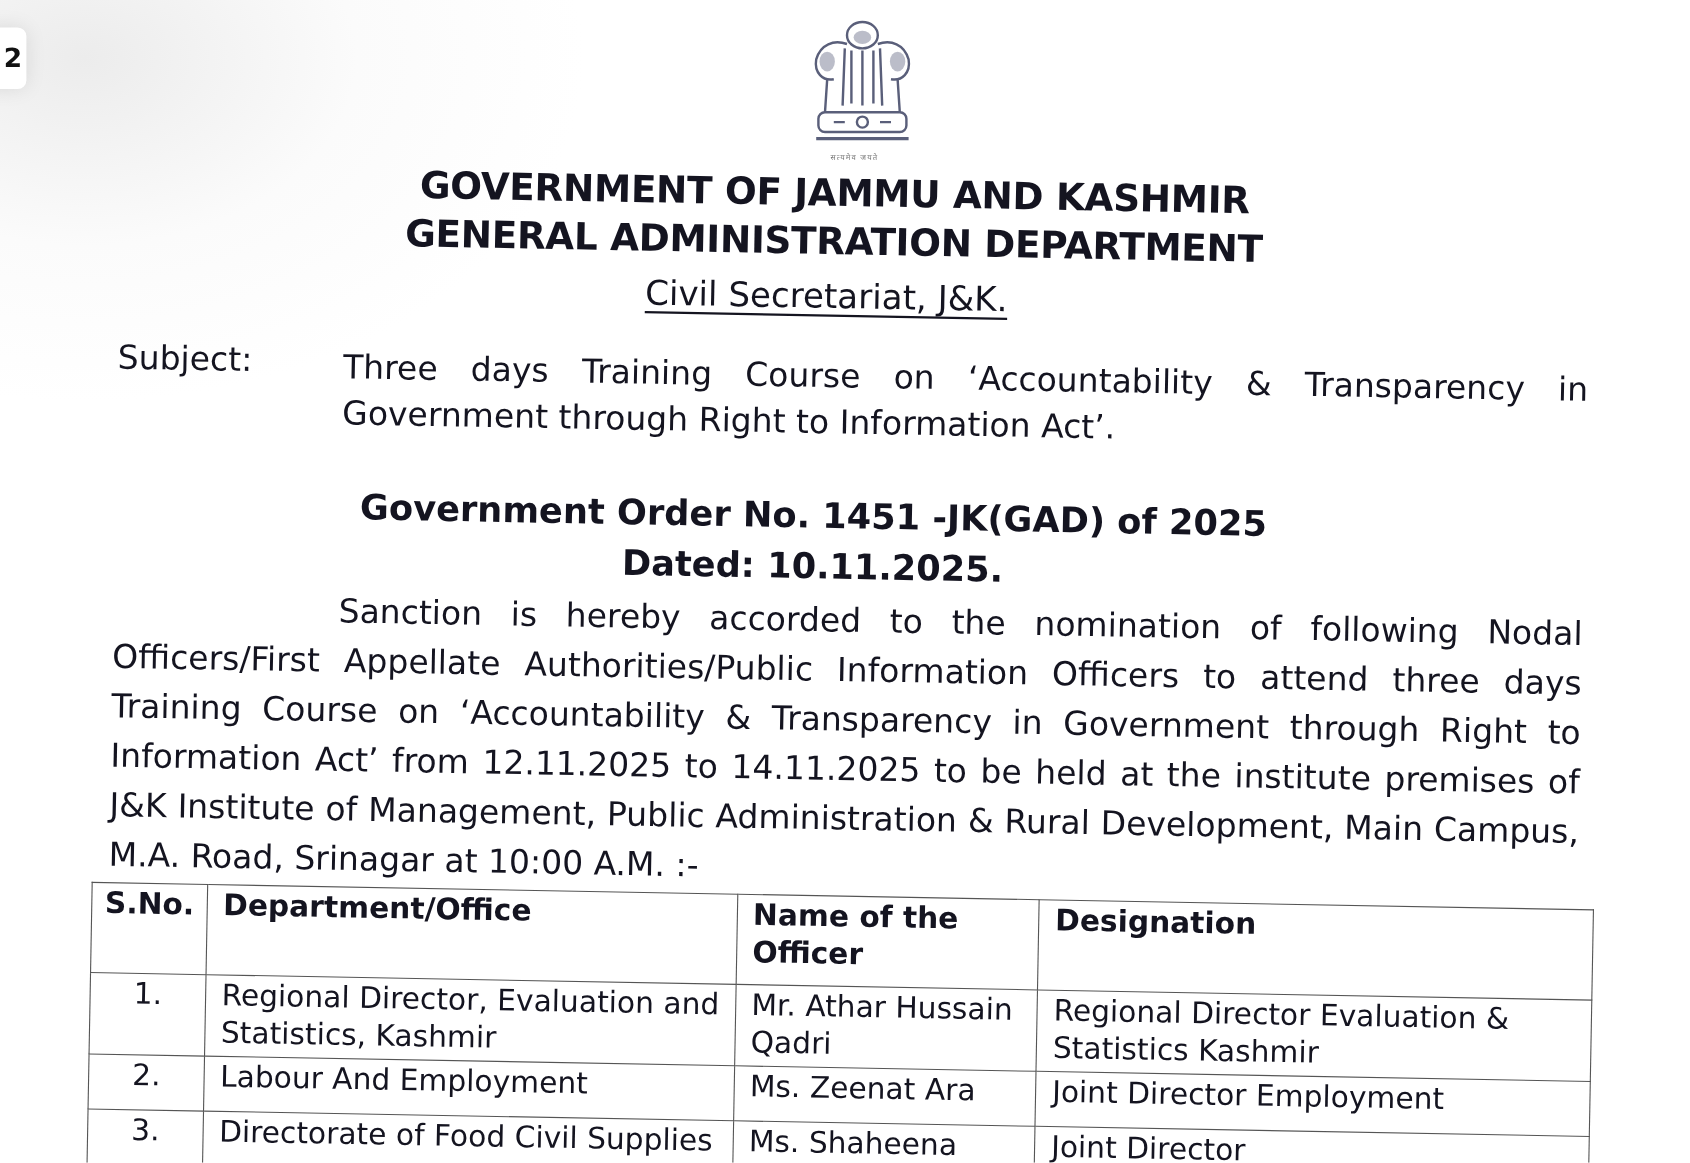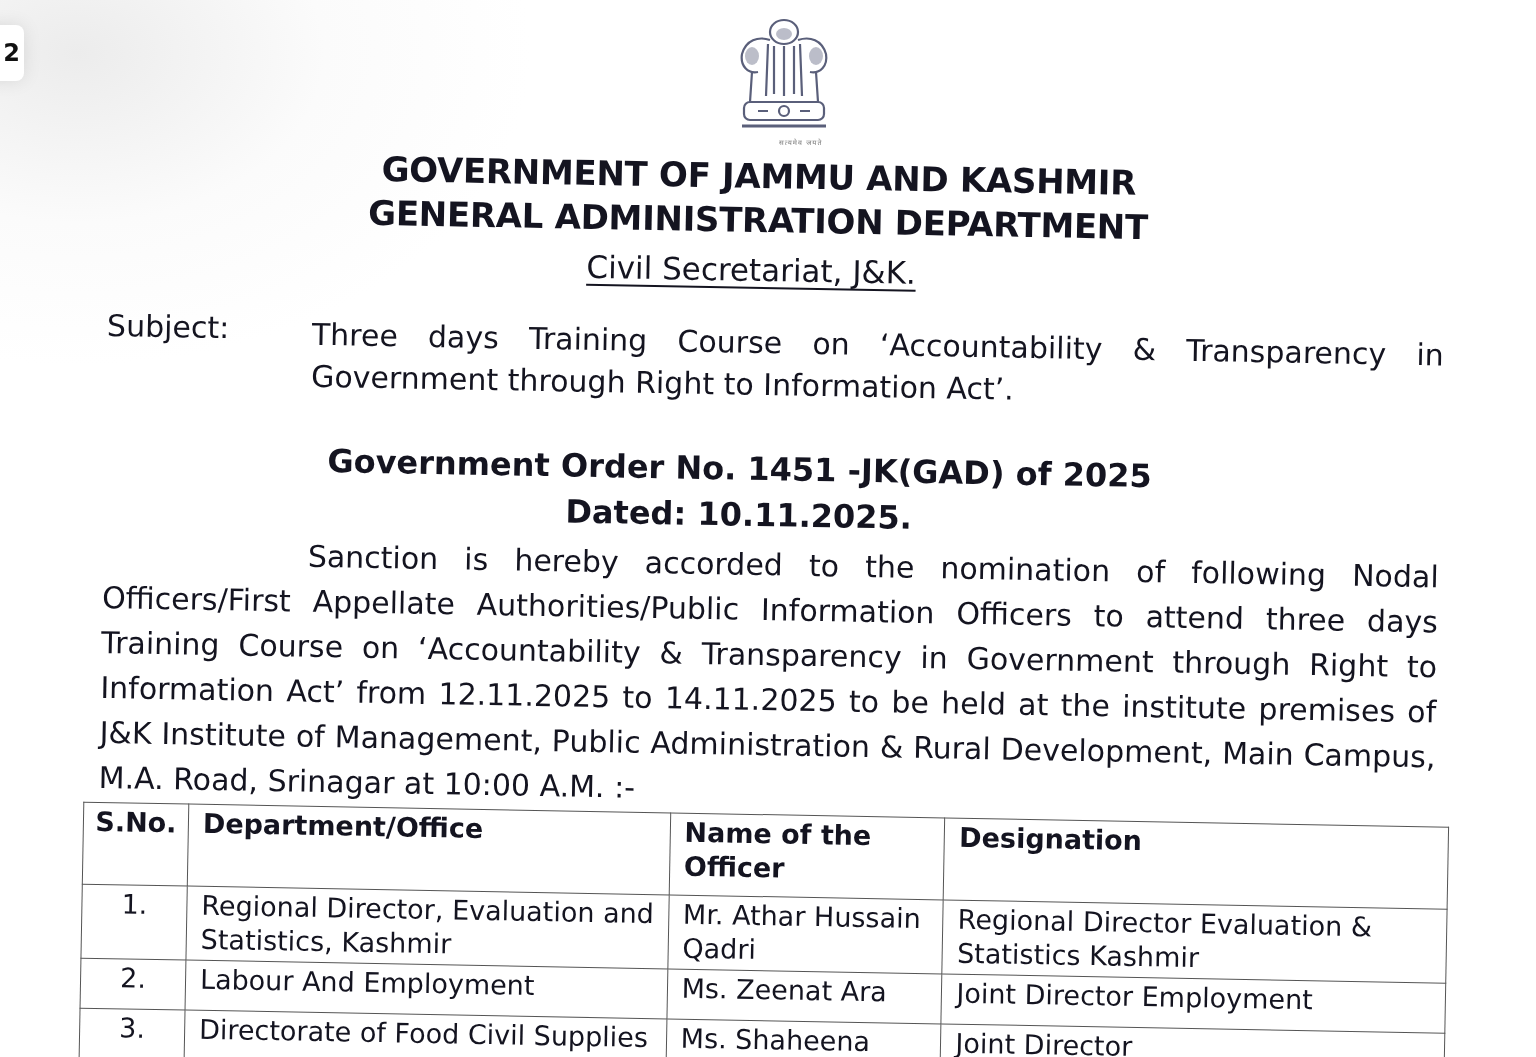--- a/index.html
+++ b/index.html
@@ -20,21 +20,21 @@
       background: #ffffff; border-radius: 8px;
       box-shadow: 0 0 18px rgba(0,0,0,0.10);
       font-family: "DejaVu Sans", sans-serif; font-weight: bold; font-size: 24px;
       display: flex; align-items: center; justify-content: flex-end; padding-right: 4px;
       color: #111;
     }
     .emblem {
       position: absolute; left: 728px; top: 10px; width: 112px; height: 136px;
     }
     .emblem-caption {
-      position: absolute; left: 779px; top: 138px; font-size: 7px; color: #777; letter-spacing: 1px;
+      position: absolute; left: 755px; top: 138px; font-size: 7px; color: #777; letter-spacing: 1px;
     }
     .skewwrap {
       position: absolute; left: 0; top: 0; width: 1536px; height: 1057px;
       transform-origin: 0 0;
       transform: rotate(1.05deg);
     }
     .hdr {
       position: absolute; width: 1536px; text-align: center; font-weight: bold;
       font-family: "DejaVu Sans", sans-serif;
     }

